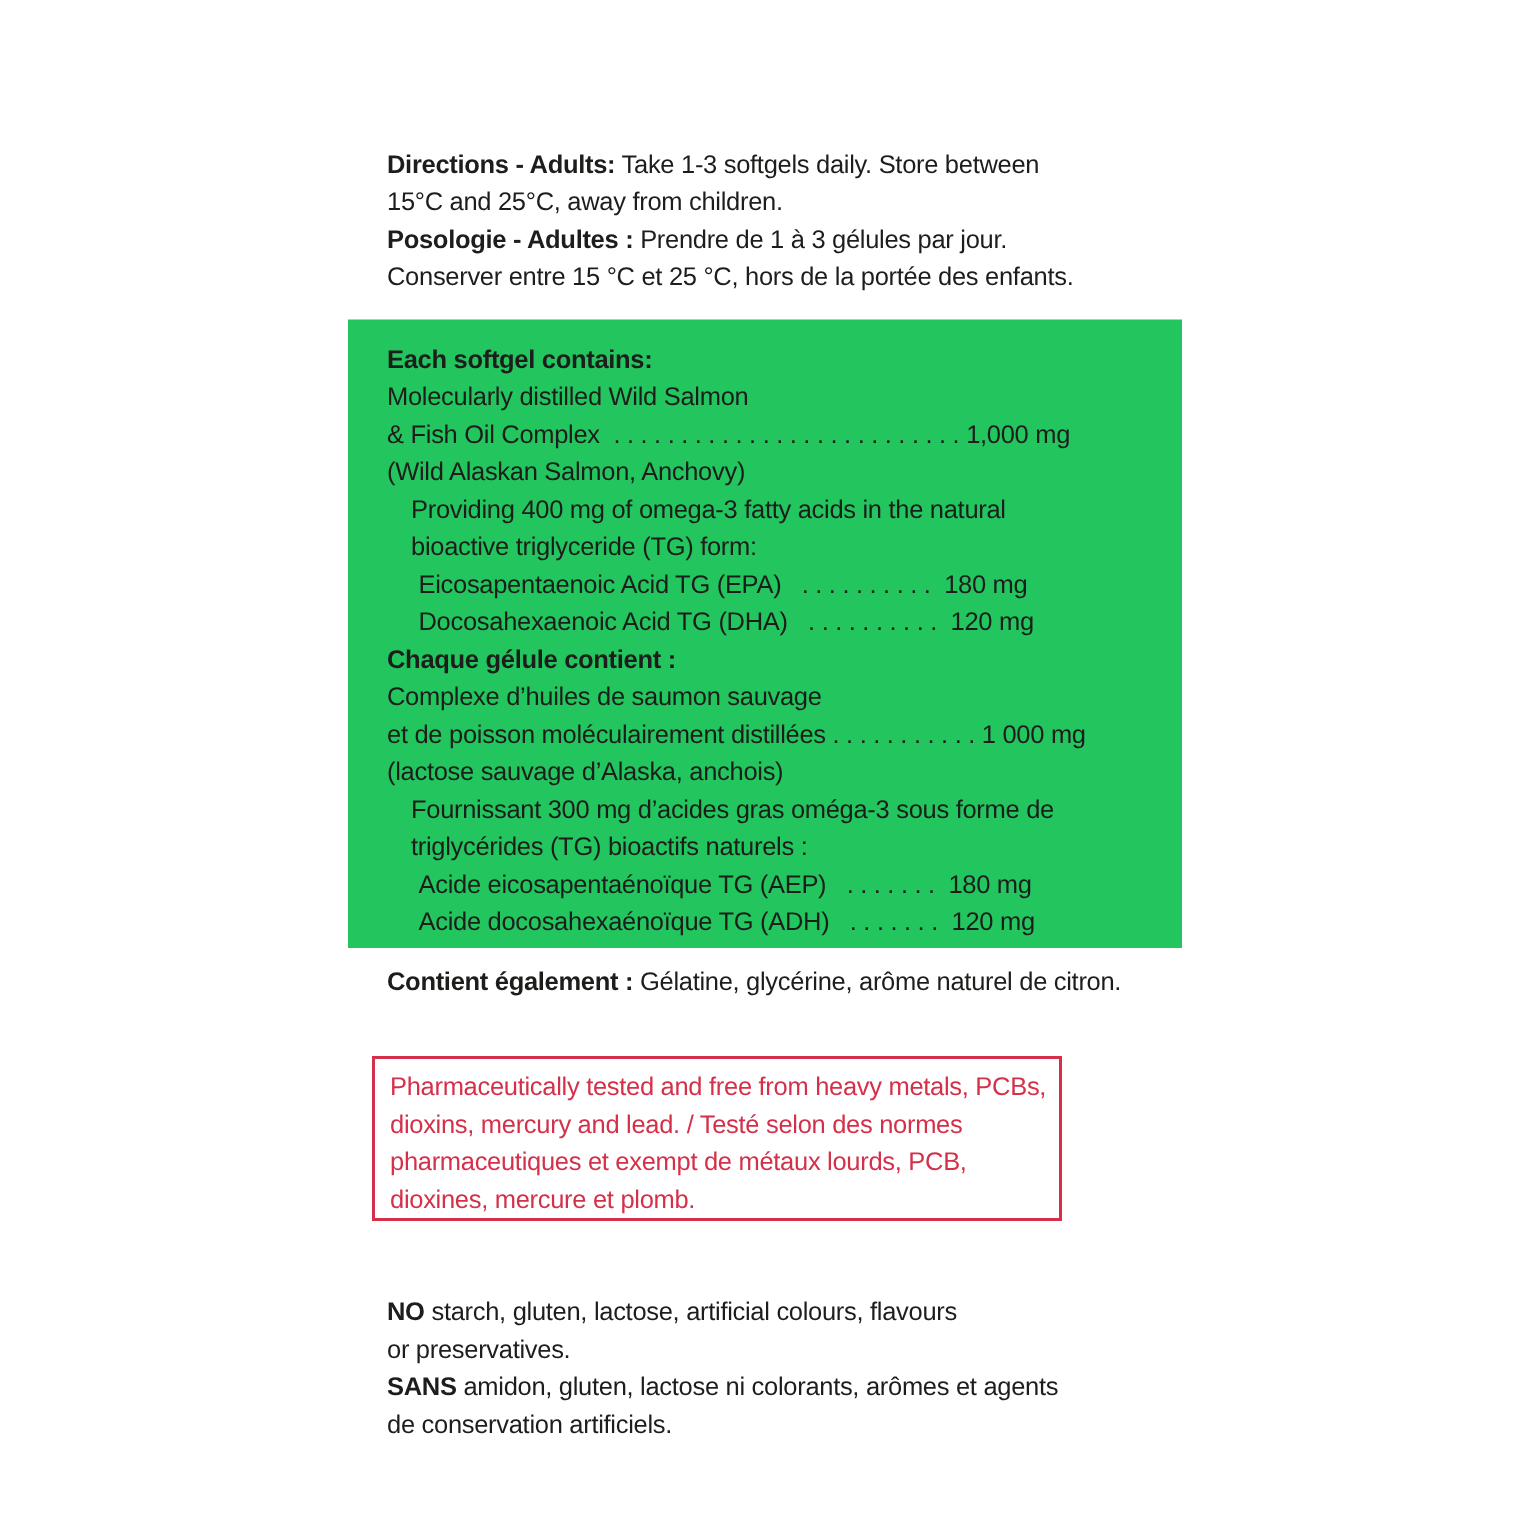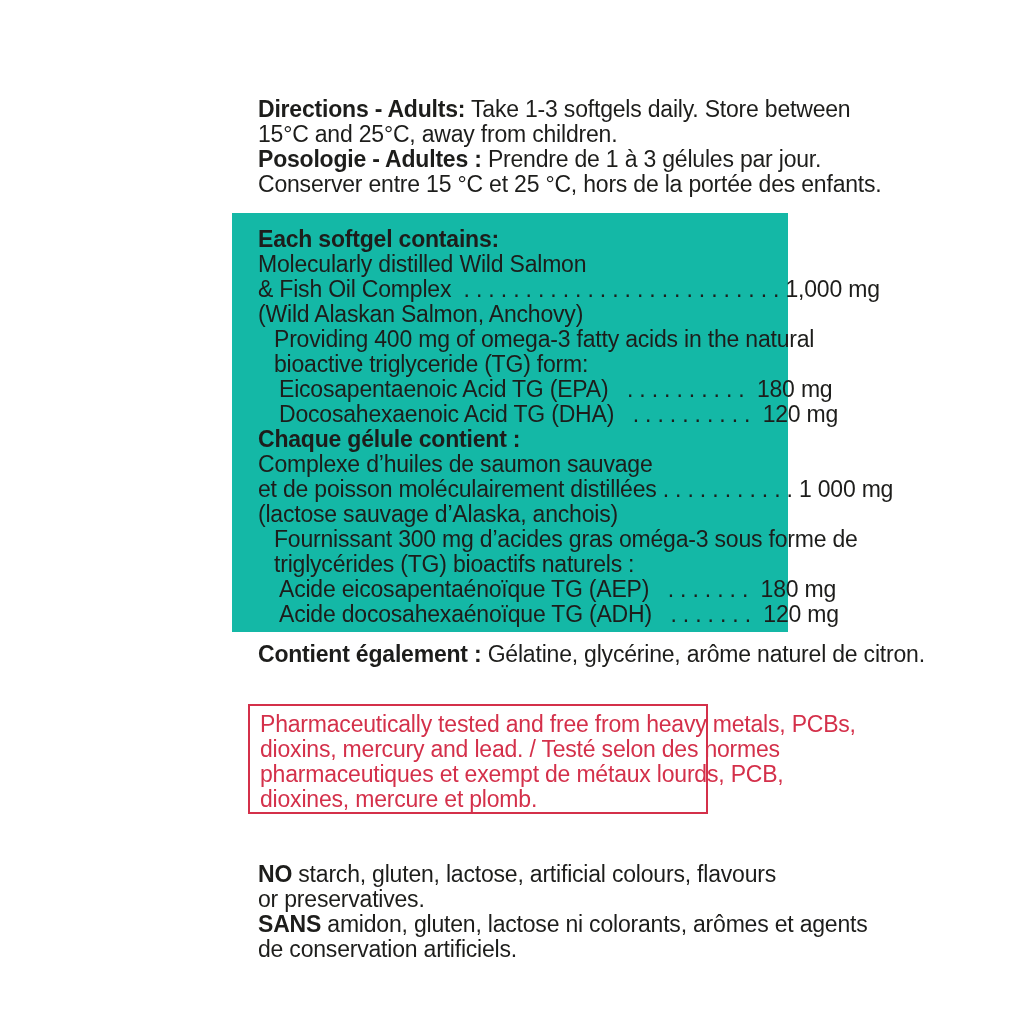--- a/index.html
+++ b/index.html
@@ -8,21 +8,21 @@
     background: #ffffff;
   }
   .canvas {
     position: relative;
     width: 1024px;
     height: 1024px;
     background: #ffffff;
     overflow: hidden;
     font-family: "Liberation Sans", sans-serif;
     color: #1d1d1b;
-    font-size: 23px;
+    font-size: 17px;
     line-height: 25px;
     letter-spacing: -0.2px;
   }
   .ln {
     display: block;
     white-space: pre;
   }
   .ln .b { font-weight: 700; }
   .ind1 { padding-left: 16px; }
   .ind2 { padding-left: 21px; }
@@ -32,21 +32,21 @@
     left: 258px;
     top: 97px;
     width: 540px;
   }
   .green-panel {
     position: absolute;
     left: 232px;
     top: 213px;
     width: 556px;
     height: 419px;
-    background: #14b8a6;
+    background: #22c55e;
     box-sizing: border-box;
     padding: 14px 0 0 26px;
   }
   .also-contains {
     position: absolute;
     left: 258px;
     top: 642px;
     width: 540px;
   }
   .purity-box {

